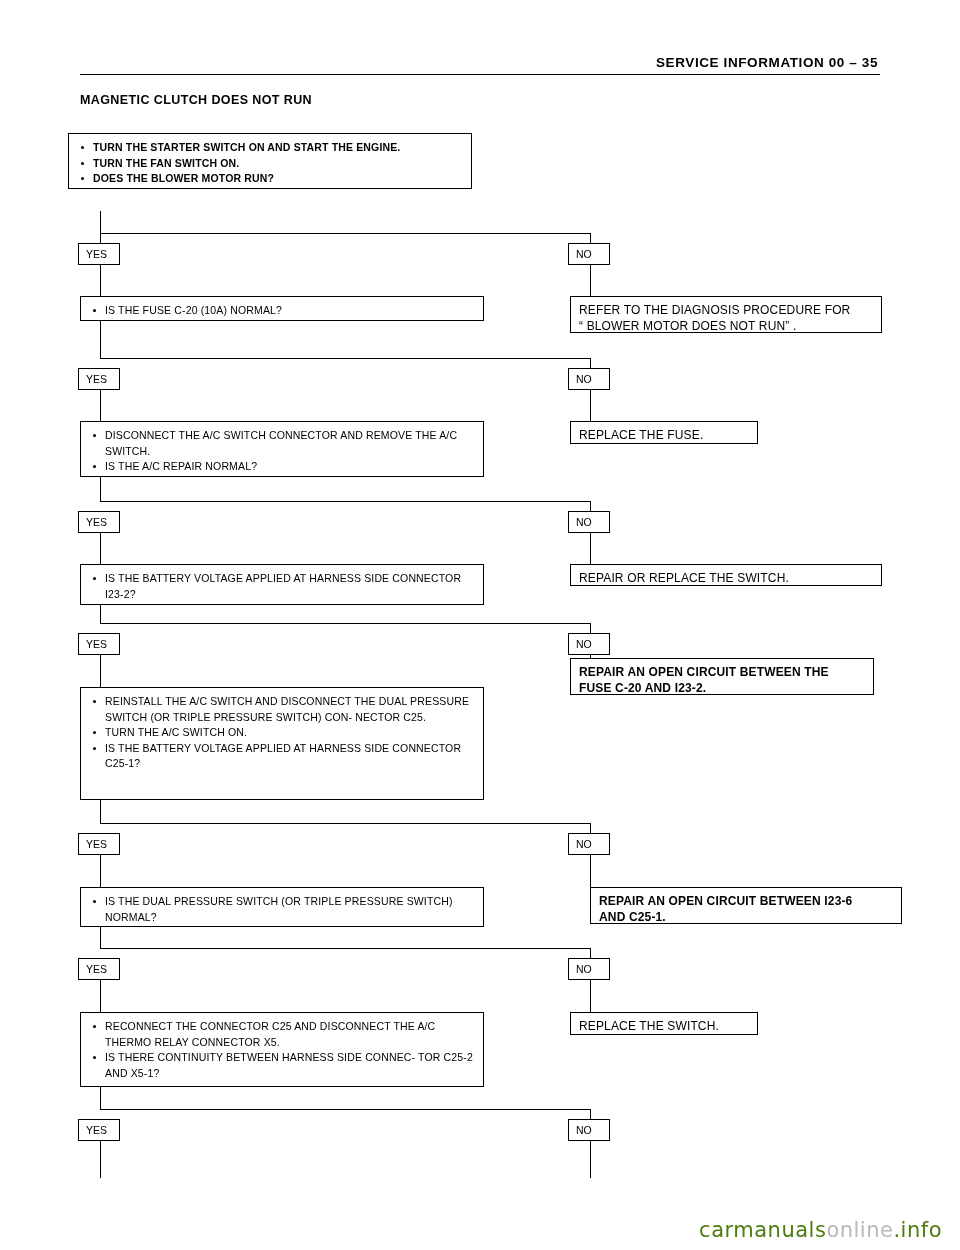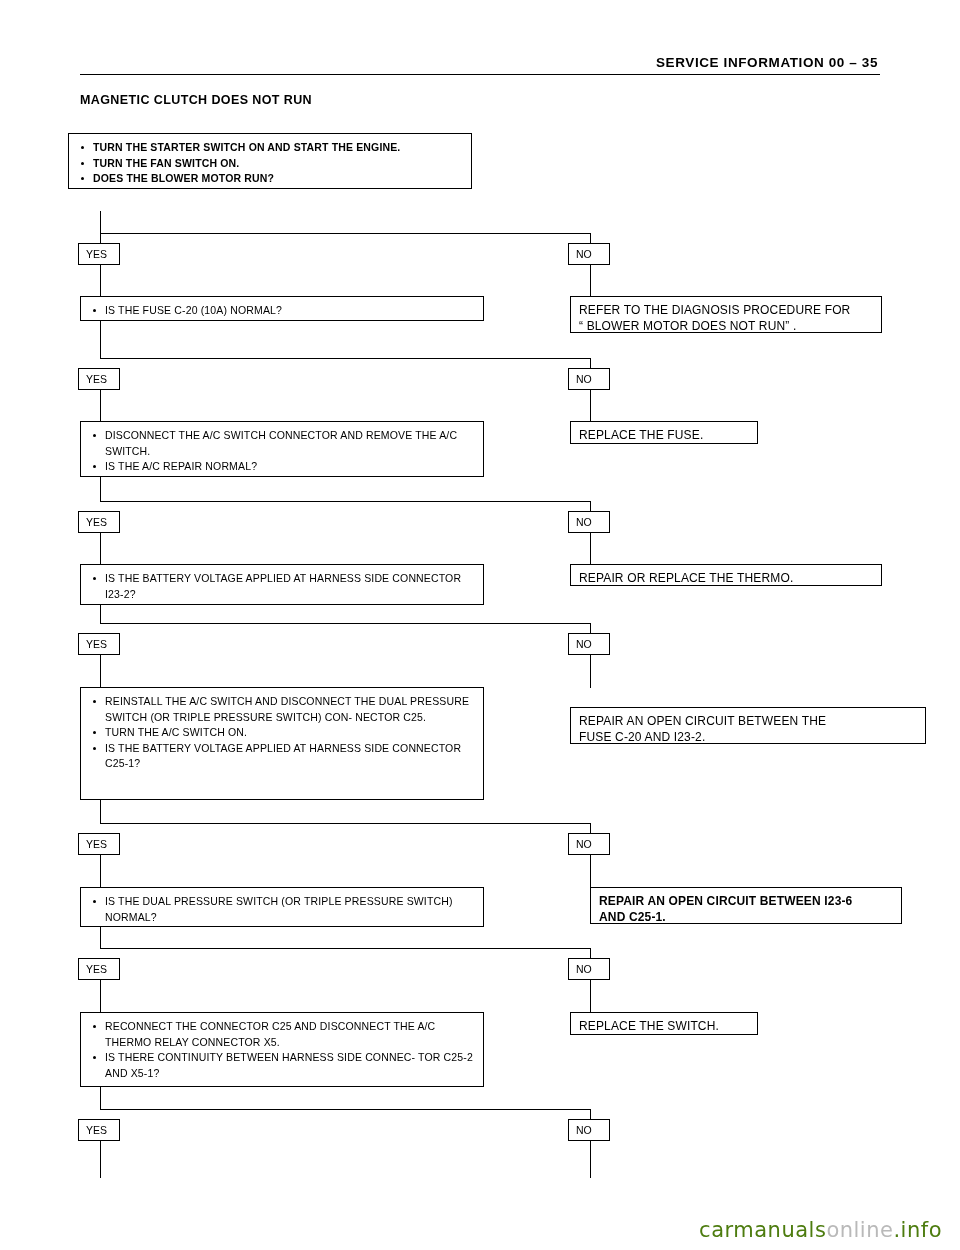--- a/index.html
+++ b/index.html
@@ -201,42 +201,42 @@
   <div class="vline" style="left:100px; top:533px; height:32px;"></div>
   <div class="vline" style="left:590px; top:533px; height:32px;"></div>
 
   <div class="box" style="left:80px; top:564px; width:404px; height:41px;">
     <ul>
       <li>IS THE BATTERY VOLTAGE APPLIED AT HARNESS SIDE CONNECTOR I23-2?</li>
     </ul>
   </div>
 
   <div class="plainbox" style="left:570px; top:564px; width:312px; height:22px;">
-    <div>REPAIR OR REPLACE THE THERMO.</div>
+    <div>REPAIR OR REPLACE THE SWITCH.</div>
   </div>
 
   <div class="vline" style="left:100px; top:605px; height:18px;"></div>
   <div class="hline" style="left:100px; top:623px; width:490px;"></div>
   <div class="vline" style="left:590px; top:623px; height:10px;"></div>
 
   <div class="label" style="left:78px; top:633px;">YES</div>
   <div class="label" style="left:568px; top:633px;">NO</div>
 
   <div class="vline" style="left:100px; top:655px; height:33px;"></div>
   <div class="vline" style="left:590px; top:655px; height:33px;"></div>
 
   <div class="box" style="left:80px; top:687px; width:404px; height:113px;">
     <ul>
       <li>REINSTALL THE A/C SWITCH AND DISCONNECT THE DUAL PRESSURE SWITCH (OR TRIPLE PRESSURE SWITCH) CON- NECTOR C25.</li>
       <li>TURN THE A/C SWITCH ON.</li>
       <li>IS THE BATTERY VOLTAGE APPLIED AT HARNESS SIDE CONNECTOR C25-1?</li>
     </ul>
   </div>
 
-  <div class="plainbox" style="left:570px; top:707px; width:356px; height:37px;">
+  <div class="plainbox" style="left:570px; top:658px; width:304px; height:37px;font-weight:bold;">
     <div>REPAIR AN OPEN CIRCUIT BETWEEN THE</div>
     <div>FUSE C-20 AND I23-2.</div>
   </div>
 
   <div class="vline" style="left:100px; top:800px; height:23px;"></div>
   <div class="hline" style="left:100px; top:823px; width:490px;"></div>
   <div class="vline" style="left:590px; top:823px; height:10px;"></div>
 
   <div class="label" style="left:78px; top:833px;">YES</div>
   <div class="label" style="left:568px; top:833px;">NO</div>

